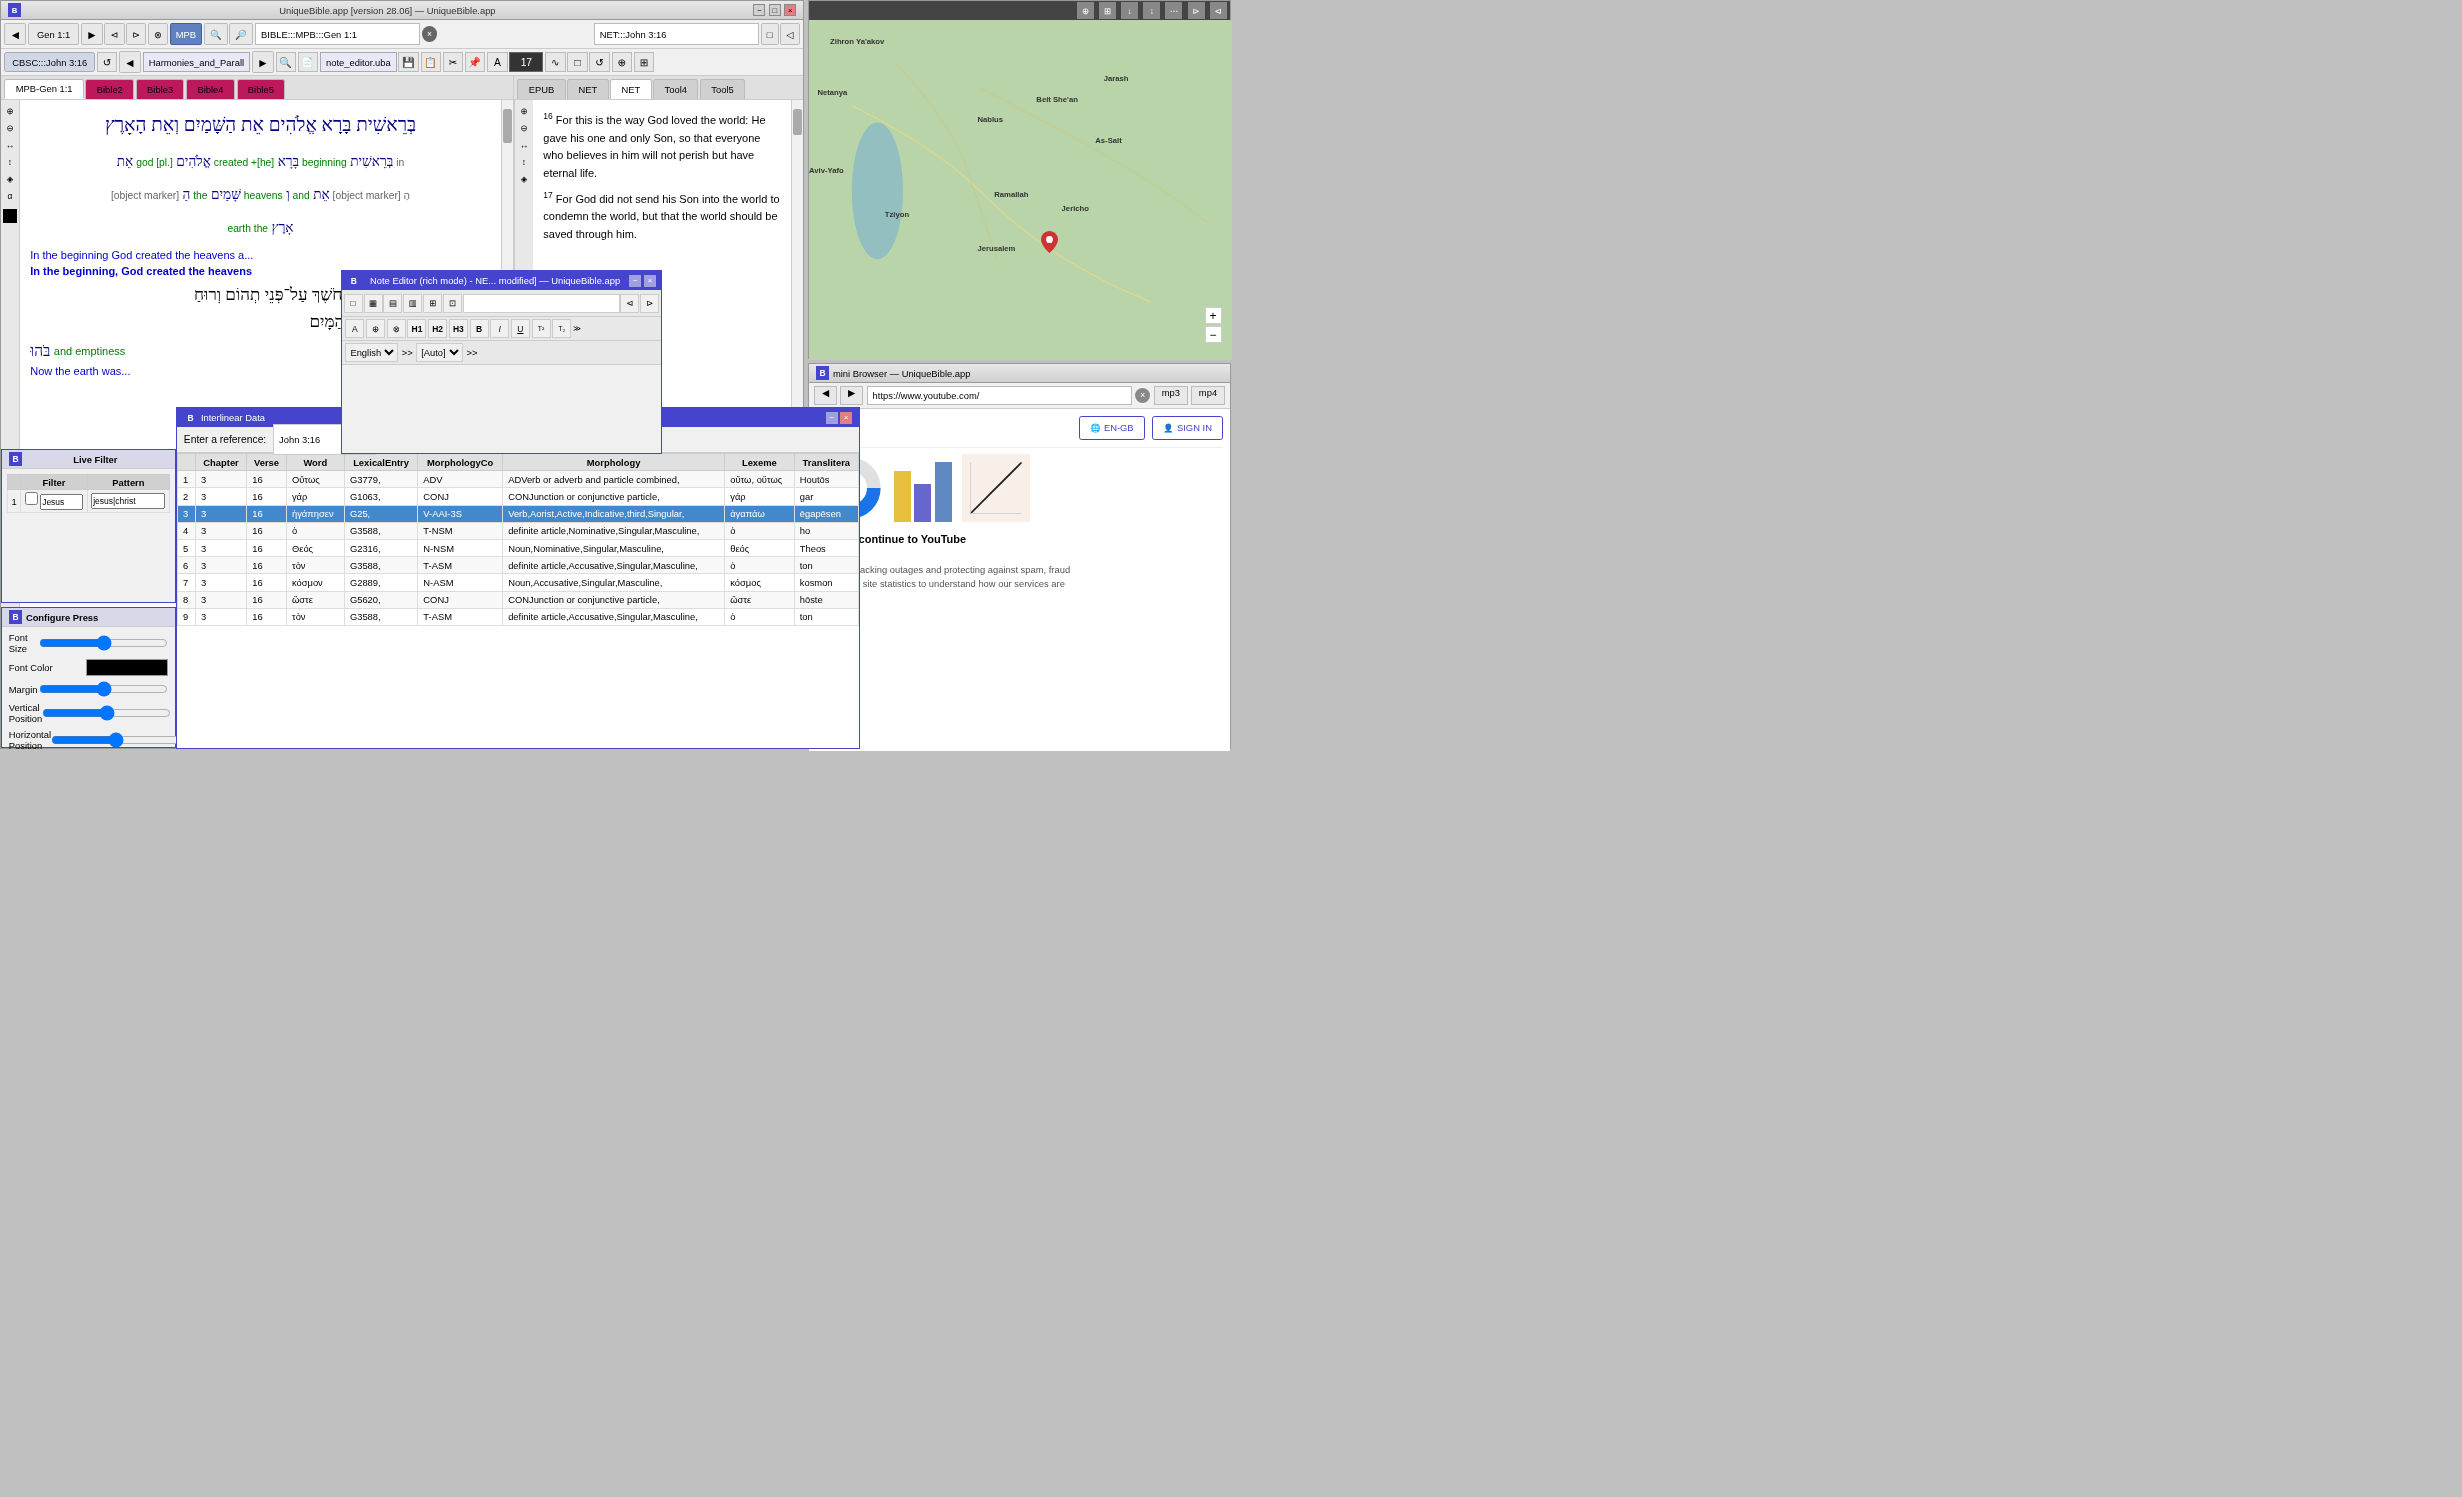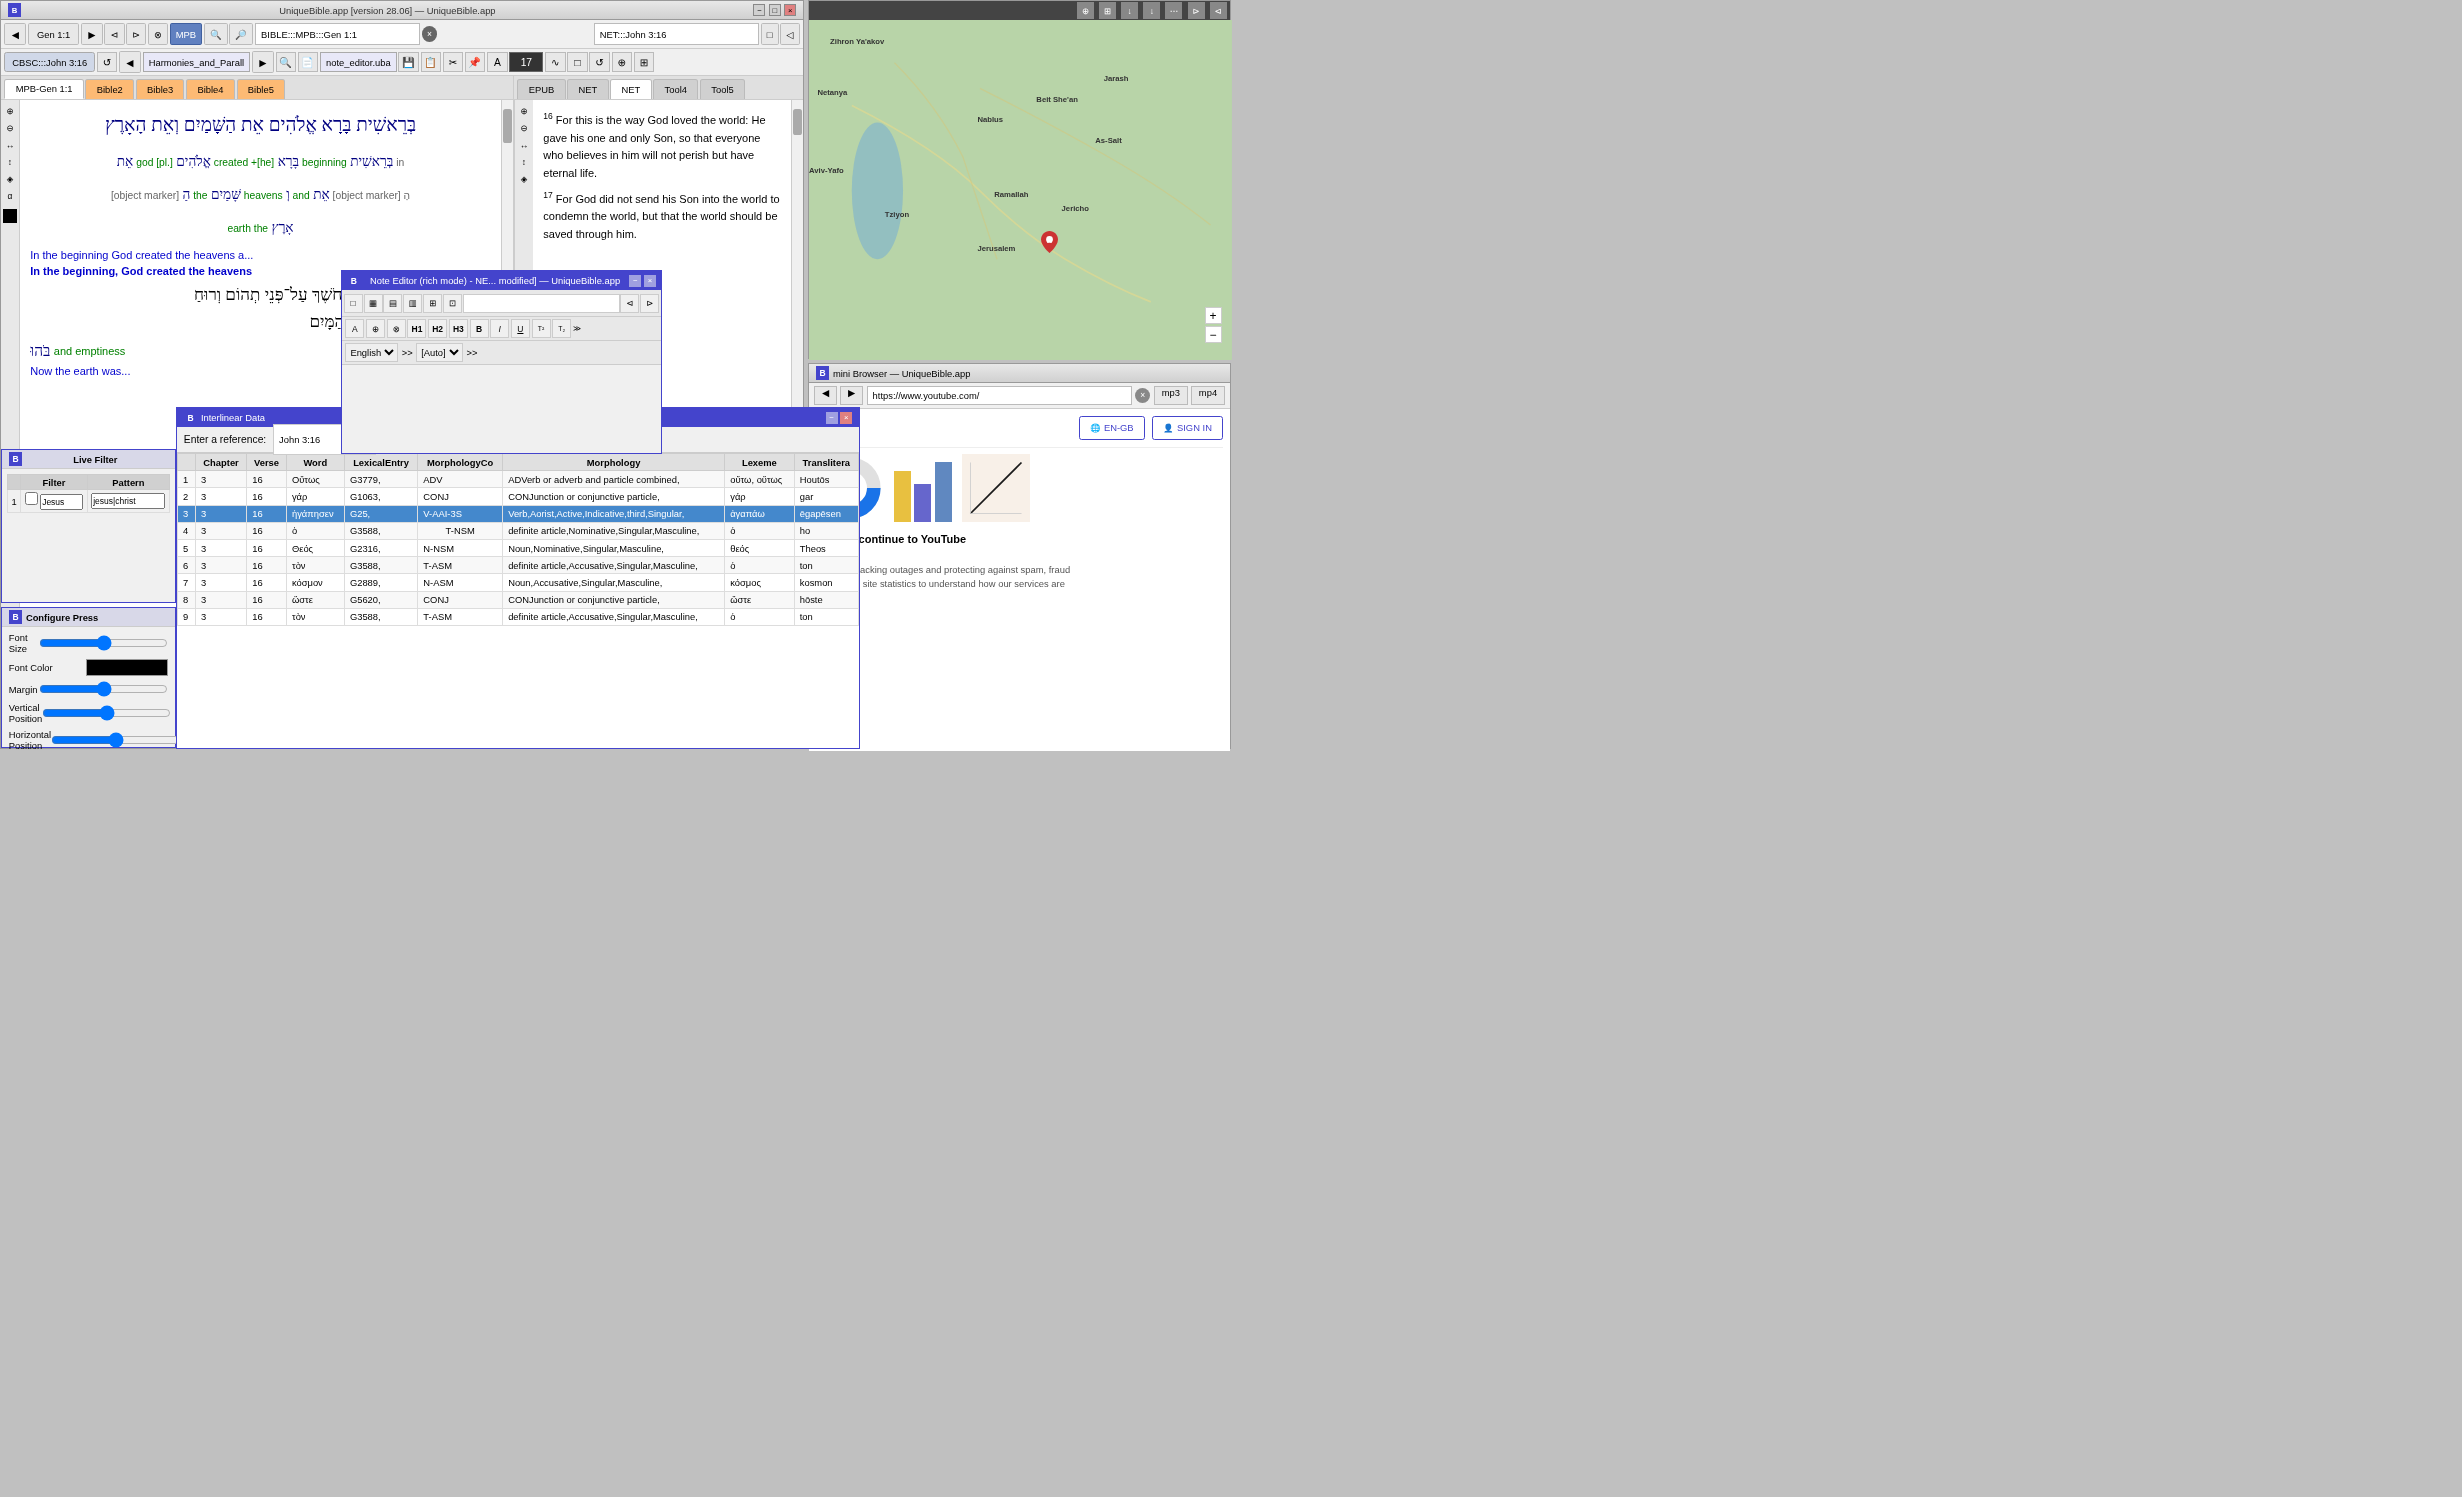--- a/index.html
+++ b/index.html
@@ -30,21 +30,21 @@
     
     
     .toolbar2 { height: 27px; background: #f0f0f0; border-bottom: 0.9px solid #ccc; display: flex; align-items: center; padding: 1.7px 3.4px; gap: 1.7px; }
     .ref-pill { height: 20.5px; background: #d0d8e8; border: 0.9px solid #aaa; padding: 0 6.8px; font-size: 9.4px; display: flex; align-items: center; border-radius: 2.6px; }
     .file-field { height: 20.5px; background: #e8e8f8; border: 0.9px solid #aaa; padding: 0 5.1px; font-size: 9.4px; display: flex; align-items: center; }
     .num-box { width: 34px; height: 20.5px; background: #333; color: white; border: 0.9px solid #666; font-size: 10.3px; display: flex; align-items: center; justify-content: center; }
     .icon-btn { width: 20.5px; height: 20.5px; border: 0.9px solid #bbb; background: #e8e8e8; display: flex; align-items: center; justify-content: center; cursor: pointer; font-size: 10.3px; }
     
     
     .tab-bar { height: 24px; background: #e0e0e0; border-bottom: 0.9px solid #ccc; display: flex; align-items: flex-end; padding: 0 3.4px; }
-    .tab { height: 20.5px; padding: 0 10.3px; border: 0.9px solid #bbb; border-bottom: none; background: #fdba74; cursor: pointer; font-size: 9.4px; display: flex; align-items: center; margin-right: 1.7px; border-radius: 2.6px 2.6px 0 0; }
+    .tab { height: 20.5px; padding: 0 10.3px; border: 0.9px solid #bbb; border-bottom: none; background: #be185d; cursor: pointer; font-size: 9.4px; display: flex; align-items: center; margin-right: 1.7px; border-radius: 2.6px 2.6px 0 0; }
     .tab.active { background: white; border-bottom: 0.9px solid white; }
     
     
     .right-tab-bar { display: flex; align-items: flex-end; padding: 0 3.4px; background: #e0e0e0; border-bottom: 0.9px solid #ccc; height: 24px; }
     .rtab { height: 20.5px; padding: 0 10.3px; border: 0.9px solid #bbb; border-bottom: none; background: #d0d0d0; cursor: pointer; font-size: 9.4px; display: flex; align-items: center; margin-right: 1.7px; border-radius: 2.6px 2.6px 0 0; }
     .rtab.active { background: white; }
     .side-icons { width: 19px; background: #e8e8e8; border-right: 0.9px solid #ccc; display: flex; flex-direction: column; align-items: center; padding-top: 3.4px; gap: 1.7px; }
     .side-icon { width: 15.4px; height: 15.4px; font-size: 8.5px; display: flex; align-items: center; justify-content: center; cursor: pointer; }
     .text-area { flex: 1; padding: 6.8px; overflow-y: auto; background: white; }
     
@@ -421,21 +421,21 @@
           <td style="border:0.9px solid #ddd;padding:2.6px 5.1px;">Verb,Aorist,Active,Indicative,third,Singular,</td>
           <td style="border:0.9px solid #ddd;padding:2.6px 5.1px;">ἀγαπάω</td>
           <td style="border:0.9px solid #ddd;padding:2.6px 5.1px;">ēgapēsen</td>
         </tr>
         <tr style="background:#f8f8f8;">
           <td style="border:0.9px solid #ddd;padding:2.6px 5.1px;">4</td>
           <td style="border:0.9px solid #ddd;padding:2.6px 5.1px;">3</td>
           <td style="border:0.9px solid #ddd;padding:2.6px 5.1px;">16</td>
           <td style="border:0.9px solid #ddd;padding:2.6px 5.1px;">ὁ</td>
           <td style="border:0.9px solid #ddd;padding:2.6px 5.1px;">G3588,</td>
-          <td style="border:0.9px solid #ddd;padding:2.6px 5.1px;text-align:center;">T-NSM</td>
+          <td style="border:0.9px solid #ddd;padding:2.6px 5.1px;">T-NSM</td>
           <td style="border:0.9px solid #ddd;padding:2.6px 5.1px;">definite article,Nominative,Singular,Masculine,</td>
           <td style="border:0.9px solid #ddd;padding:2.6px 5.1px;">ὁ</td>
           <td style="border:0.9px solid #ddd;padding:2.6px 5.1px;">ho</td>
         </tr>
         <tr>
           <td style="border:0.9px solid #ddd;padding:2.6px 5.1px;">5</td>
           <td style="border:0.9px solid #ddd;padding:2.6px 5.1px;">3</td>
           <td style="border:0.9px solid #ddd;padding:2.6px 5.1px;">16</td>
           <td style="border:0.9px solid #ddd;padding:2.6px 5.1px;">Θεός</td>
           <td style="border:0.9px solid #ddd;padding:2.6px 5.1px;">G2316,</td>

